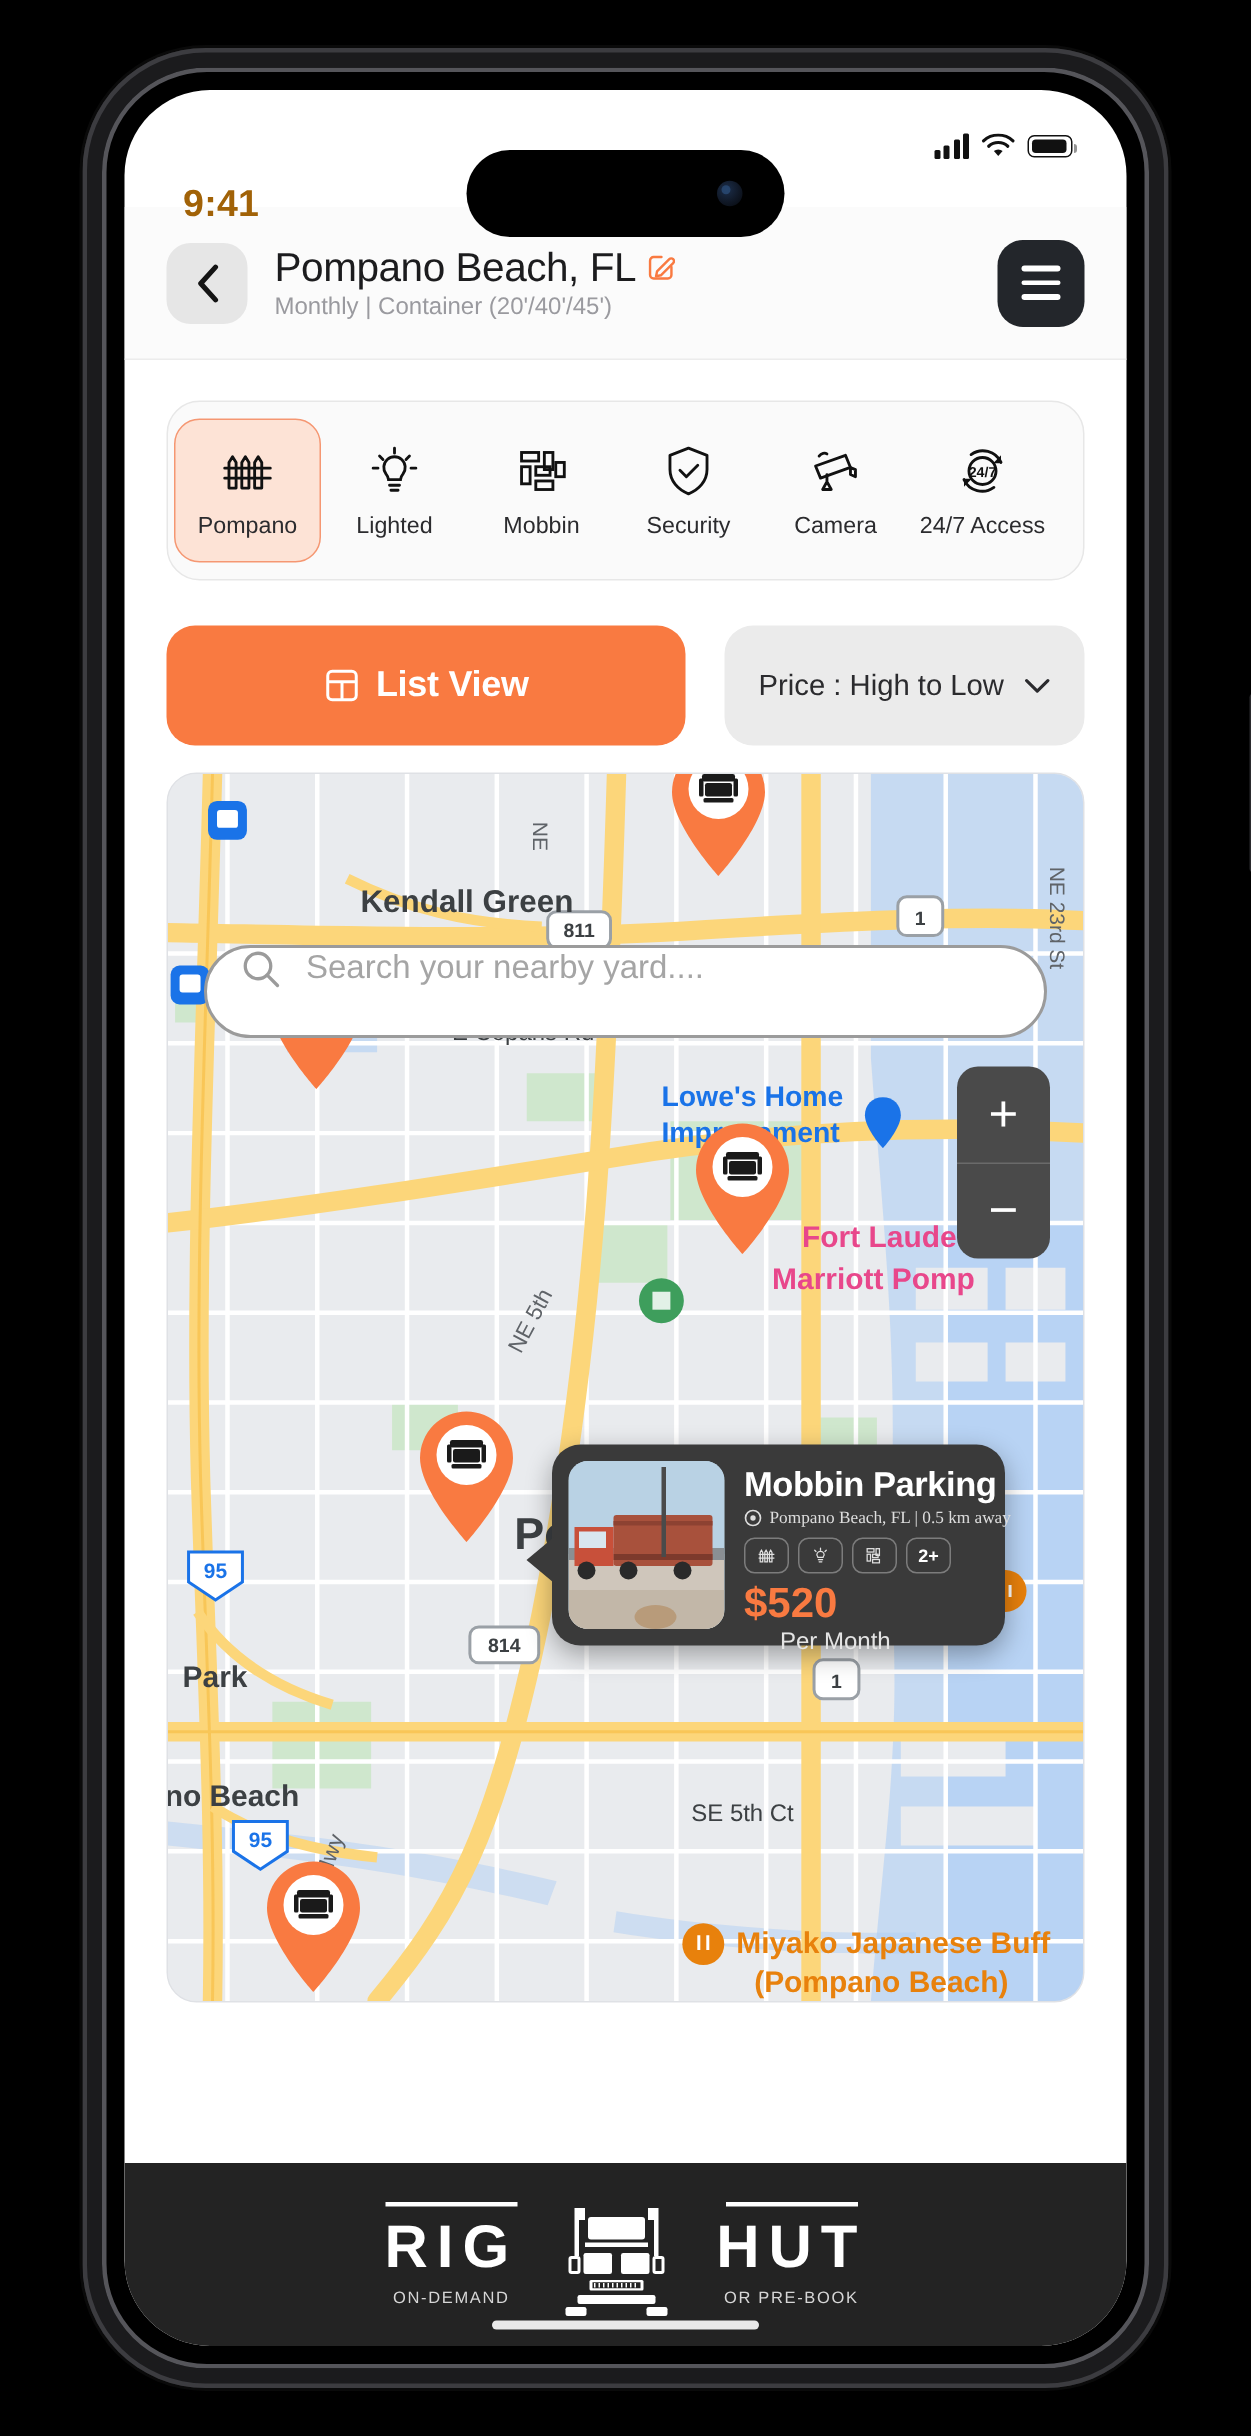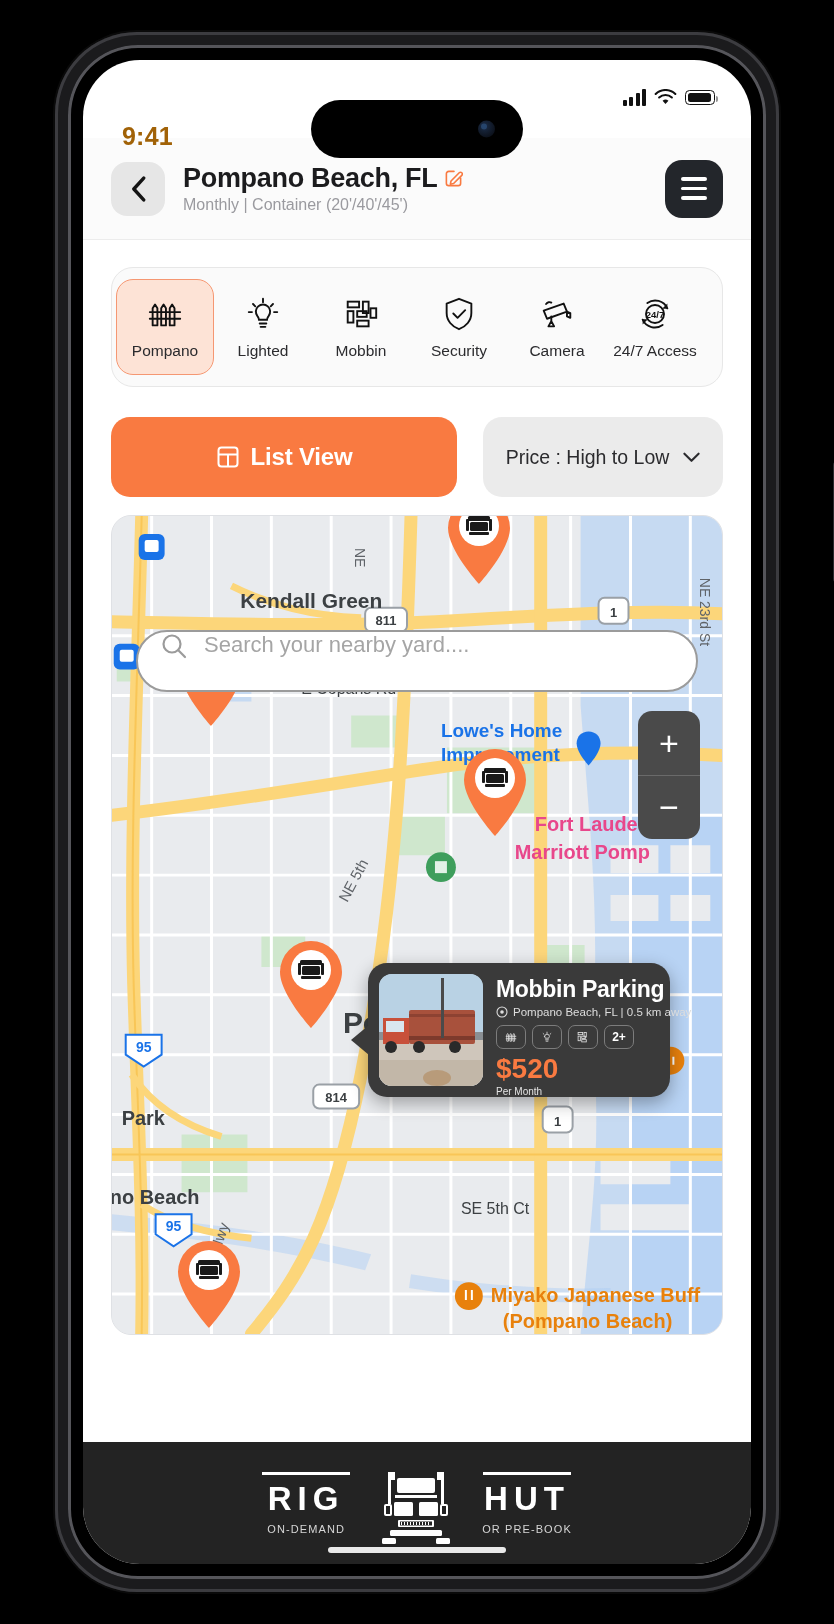--- a/index.html
+++ b/index.html
@@ -62,21 +62,21 @@
     background:#fbfbfb; border-bottom:1px solid #ececec;
     display:flex; align-items:center; padding:0 28px; z-index:20;
   }
   .back-btn {
     width:54px; height:54px; border-radius:16px; background:#e6e6e6;
     display:flex; align-items:center; justify-content:center; flex:0 0 auto; cursor:pointer;
   }
   .back-btn svg { width:17px; height:26px; }
   .head-text { margin-left:18px; flex:1 1 auto; min-width:0; }
   .head-title-row { display:flex; align-items:center; gap:7px; }
-  .head-title { font-size:27px; font-weight:700; color:#1c1c1e; letter-spacing:-.3px;
+  .head-title { font-size:27px; font-weight:400; color:#1c1c1e; letter-spacing:-.3px;
                 white-space:nowrap; }
   .edit-icon { width:19px; height:19px; flex:0 0 auto; }
   .head-sub { font-size:16px; color:#9a9a9f; margin-top:2px; white-space:nowrap; }
   .menu-btn {
     width:58px; height:58px; border-radius:17px; background:#23262b;
     display:flex; flex-direction:column; align-items:center; justify-content:center;
     gap:6px; flex:0 0 auto; cursor:pointer;
   }
   .menu-btn span { display:block; width:26px; height:3.4px; background:#fff; border-radius:2px; }
 
@@ -155,43 +155,43 @@
     content:""; position:absolute; left:-17px; top:62px;
     border-top:15px solid transparent; border-bottom:15px solid transparent;
     border-right:18px solid #3a3a3a;
   }
   .card-photo { width:104px; height:112px; border-radius:13px; overflow:hidden;
                 flex:0 0 auto; background:#b7cbd8; position:relative; }
   .card-photo svg { width:100%; height:100%; display:block; }
   .card-body { flex:1 1 auto; min-width:0; padding-top:2px; }
   .card-title { color:#fff; font-size:23px; font-weight:700; letter-spacing:-.3px;
                 white-space:nowrap; }
-  .card-loc { display:flex; align-items:center; gap:5px; margin-top:3px; }
+  .card-loc { display:flex; align-items:center; gap:5px; margin-top:3px;font-family:Liberation Serif, serif; }
   .card-loc svg { width:12px; height:12px; flex:0 0 auto; }
   .card-loc span { color:#ddd; font-size:11.5px; white-space:nowrap; }
   .card-amen { display:flex; gap:6px; margin-top:7px; }
   .amen {
     width:30px; height:24px; border:1px solid #7c7c7c; border-radius:7px;
     display:flex; align-items:center; justify-content:center;
   }
   .amen svg { width:14px; height:14px; }
   .amen.more { color:#fff; font-size:12px; font-weight:700; }
   .card-price { color:#F97A41; font-size:28px; font-weight:700; margin-top:6px;
                 line-height:1; }
-  .card-per { color:#e4e4e4; font-size:10px; margin-top:3px; }
+  .card-per { color:#e4e4e4; font-size:16px; margin-top:3px;margin-left:24px; }
 
   
   .brandbar {
     position:absolute; left:0; bottom:0; width:668px; height:122px;
     background:#232323; z-index:20; display:flex; align-items:center;
     justify-content:center; gap:14px;
   }
   .brand-word { display:flex; flex-direction:column; align-items:center; gap:5px; }
   .brand-rule { width:88px; height:3px; background:#fff; }
-  .brand-text { color:#fff; font-size:33px; font-weight:700; letter-spacing:6px; }
+  .brand-text { color:#fff; font-size:40px; font-weight:700; letter-spacing:6px; }
   .brand-sub { color:#d6d6d6; font-size:11px; letter-spacing:1.1px; }
   .brand-truck { width:104px; height:86px; }
   .home-ind { position:absolute; left:50%; transform:translateX(-50%); bottom:11px;
               width:178px; height:6px; background:#fff; border-radius:4px; opacity:.9; }
 </style>
 </head>
 <body>
 
 <div class="stage">
   <div class="phone">

